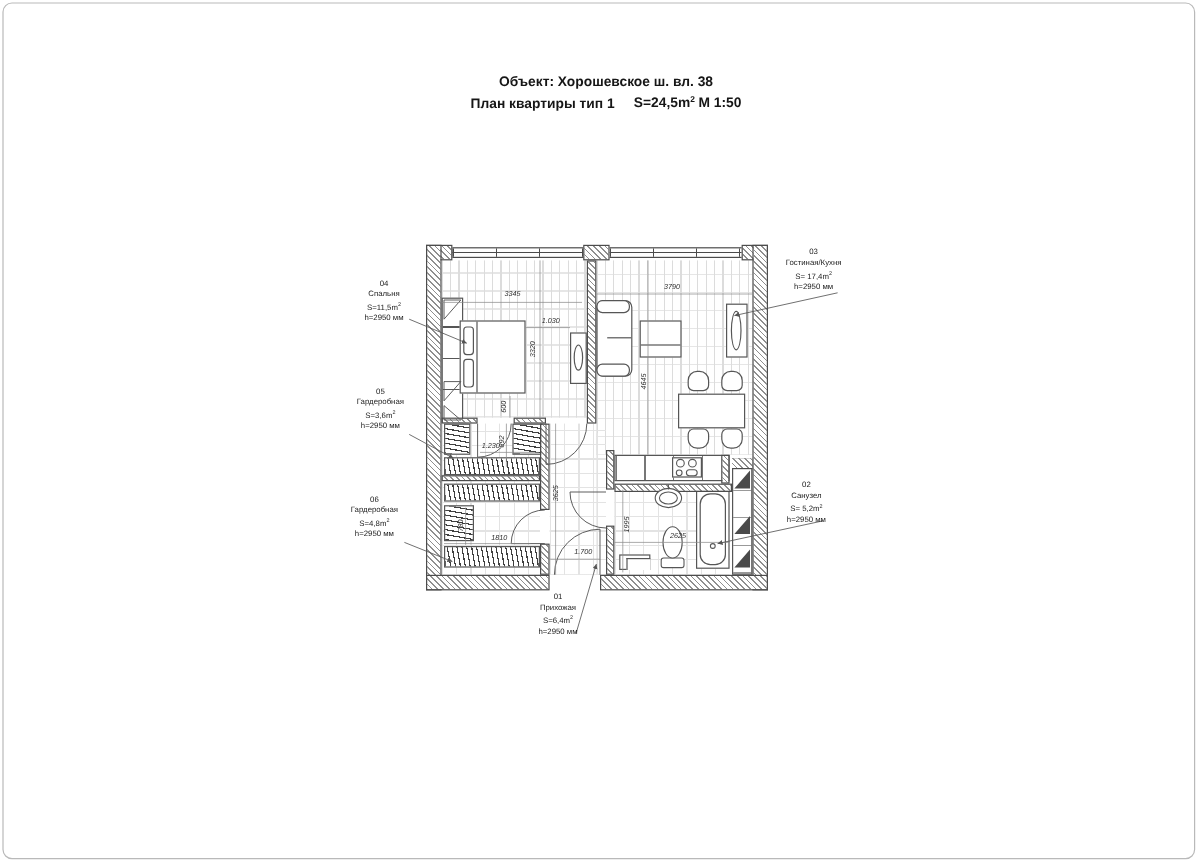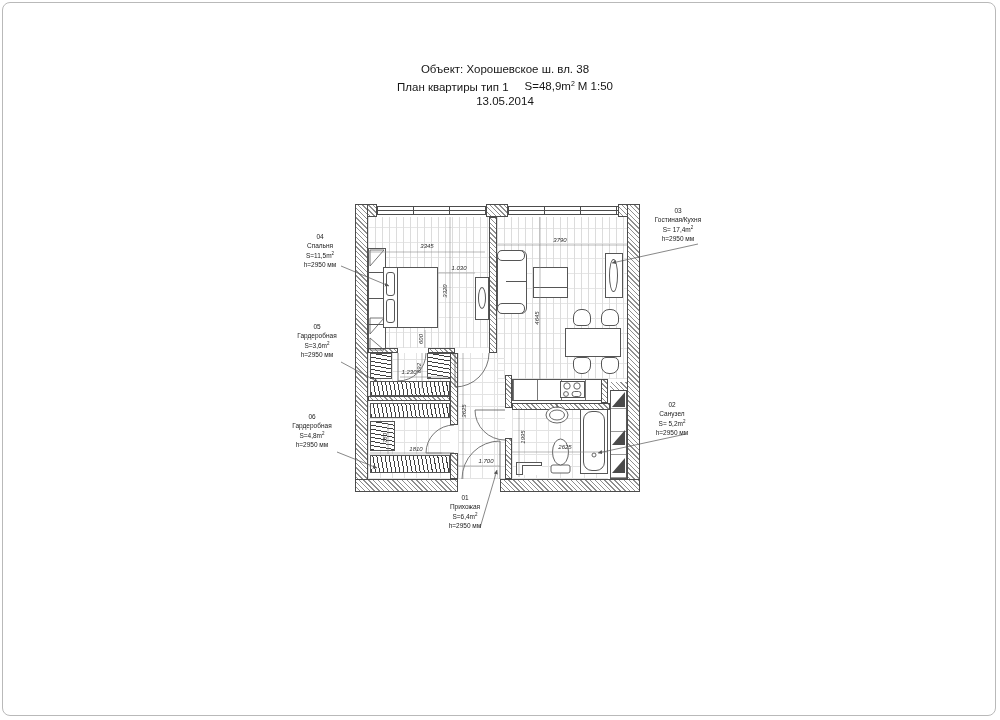--- a/index.html
+++ b/index.html
@@ -1,20 +1,20 @@
 <!DOCTYPE html>
 <html><head>
 <meta charset="utf-8">
 <style>
   html,body{margin:0;padding:0;background:#fff;width:1000px;height:720px;position:relative;
     font-family:"Liberation Sans", sans-serif;color:#1d1d1d;overflow:hidden;}
   .abs{position:absolute;box-sizing:border-box;}
   .frame{left:2px;top:2px;width:994px;height:714px;border:1px solid #b9b9b9;border-radius:8px;}
   
-  .title{left:320px;top:62px;width:370px;text-align:center;font-size:11.5px;line-height:14.5px;color:#161616;}
+  .title{left:320px;top:62px;width:370px;text-align:center;font-size:11.5px;line-height:14.5px;color:#161616;font-weight:bold;}
   .title .gap{margin-left:16px;}
   .title .gap2{margin-left:3px;}
   sup{font-size:7px;}
   .lblsup{font-size:4.5px;}
   
   .w{background:repeating-linear-gradient(45deg,#ffffff 0 2.4px,#8f8f8f 2.4px 3.4px);border:1px solid #4c4c4c;}
   .win{height:9px;border-top:1px solid #4c4c4c;border-bottom:1px solid #4c4c4c;
        background:linear-gradient(transparent 0 3px,#4c4c4c 3px 4px,transparent 4px),
        repeating-linear-gradient(90deg,#4c4c4c 0 1px,transparent 1px 36px);}
   
@@ -35,23 +35,22 @@
   svg{pointer-events:none;}
 </style>
 </head>
 <body>
 
 <div class="abs frame"></div>
 
 <div class="abs title">
   <div><span>Объект: Хорошевское ш. вл. 38</span></div>
   <div>
-    <span>План квартиры тип 1</span><span class="gap">S=48,9m</span><sup>2</sup><span class="gap2">М 1:50</span>
+    <span>План квартиры тип 1</span><span class="gap">S=24,5m</span><sup>2</sup><span class="gap2">М 1:50</span>
   </div>
-  <div>13.05.2014</div>
 </div>
 
 <div class="abs pq" style="left:368px;top:217px;width:121px;height:131px;"></div>
 <div class="abs pq" style="left:497px;top:217px;width:130px;height:162px;"></div>
 <div class="abs tl" style="left:458px;top:353px;width:47px;height:126px;"></div>
 <div class="abs tl" style="left:497px;top:361px;width:8px;height:118px;"></div>
 <div class="abs tl" style="left:368px;top:353px;width:82px;height:43px;"></div>
 <div class="abs tl" style="left:368px;top:401px;width:82px;height:78px;"></div>
 <div class="abs tl" style="left:512px;top:410px;width:96px;height:69px;"></div>
 

